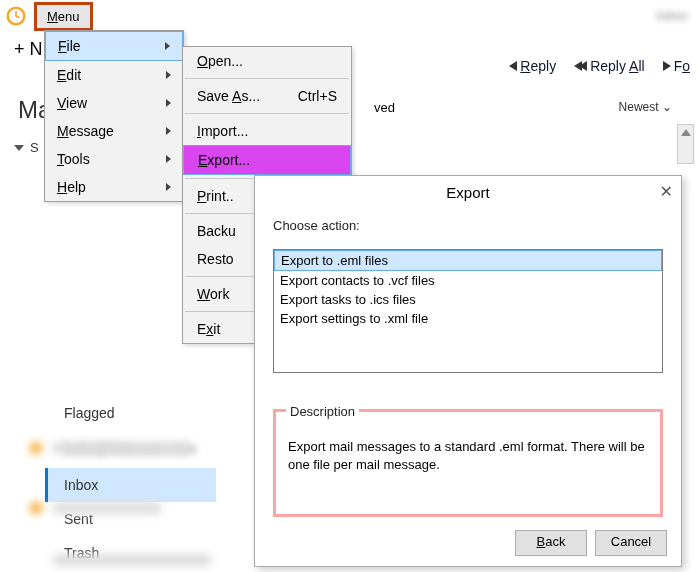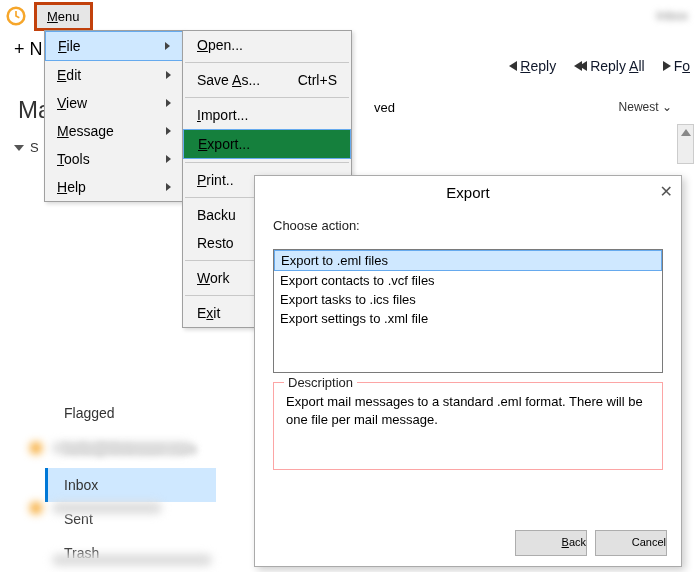--- a/index.html
+++ b/index.html
@@ -13,37 +13,37 @@
 .main-title{position:absolute;left:18px;top:96px;font-size:24px;color:#333}
 .account-row{position:absolute;left:14px;top:140px;display:flex;align-items:center;gap:6px;font-size:13px;color:#333}
 .triangle-down{width:0;height:0;border-left:5px solid transparent;border-right:5px solid transparent;border-top:6px solid #555}
 .folders{position:absolute;left:28px;top:212px;font-size:14px;line-height:30px;color:#333;width:160px}
 .folders .item{padding:2px 8px}
 .folders .selected{background:#cfe8ff;border-left:3px solid #0078d7;margin-left:-11px;padding-left:16px}
 .file-menu{position:absolute;left:44px;top:30px;width:138px;background:#f2f2f2;border:1px solid #a0a0a0;box-shadow:2px 2px 4px rgba(0,0,0,0.15);z-index:10}
 .file-menu .mi{padding:6px 12px;display:flex;align-items:center;justify-content:space-between;font-size:14px;cursor:pointer}
 .file-menu .mi.selected{background:#cfe8ff;border:1px solid #66aaee}
 .chev{width:0;height:0;border-top:4px solid transparent;border-bottom:4px solid transparent;border-left:5px solid #444}
-.sub-menu{position:absolute;left:182px;top:30px;width:168px;background:#f2f2f2;border:1px solid #a0a0a0;box-shadow:2px 2px 4px rgba(0,0,0,0.15);z-index:10}
+.sub-menu{position:absolute;left:182px;top:46px;width:168px;background:#f2f2f2;border:1px solid #a0a0a0;box-shadow:2px 2px 4px rgba(0,0,0,0.15);z-index:10}
 .sub-menu .mi{padding:6px 14px;display:flex;justify-content:space-between;font-size:14px;cursor:pointer}
-.sub-menu .mi.selected{background:#15803d;border:1px solid #66aaee}
+.sub-menu .mi.selected{background:#d946ef;border:1px solid #66aaee}
 .sub-menu .sep{height:1px;background:#c8c8c8;margin:3px 2px}
 .under{text-decoration:underline}
 .export-dlg{position:absolute;left:254px;top:175px;width:426px;height:390px;background:#fff;border:1px solid #aaa;box-shadow:3px 3px 8px rgba(0,0,0,0.2);z-index:20}
 .dlg-title{height:32px;display:flex;align-items:center;justify-content:center;position:relative;font-size:15px}
 .dlg-close{position:absolute;right:8px;top:6px;font-size:16px;color:#555;cursor:pointer}
 .dlg-body{padding:10px 18px 0 18px}
 .label{font-size:13px;margin-bottom:16px;color:#222}
 .listbox{width:388px;height:122px;border:1px solid #7a7a7a;background:#fff;overflow:hidden;font-size:13px}
 .listbox .opt{padding:2px 6px}
 .listbox .opt.sel{background:#cfe8ff;border:1px solid #66aaee}
-.fieldset{margin-top:9px;border:1px solid #fca5a5;padding:10px 12px 16px 12px;position:relative;font-size:13px;line-height:18px;min-height:60px}
+.fieldset{margin-top:36px;border:3px solid #fca5a5;padding:26px 12px 16px 12px;position:relative;font-size:13px;line-height:18px;min-height:60px}
 .legend{position:absolute;top:-9px;left:10px;background:#fff;padding:0 4px;font-size:13px;color:#222}
 .dlg-footer{position:absolute;bottom:10px;right:14px;display:flex;gap:8px}
-.btn{width:70px;height:24px;text-align:right;line-height:22px;background:#e1e1e1;border:1px solid #adadad;font-size:11px;cursor:pointer}
+.btn{width:70px;height:24px;text-align:center;line-height:22px;background:#e1e1e1;border:1px solid #adadad;font-size:13px;cursor:pointer}
 .btn.primary{background:#cfe8ff;border:1px solid #3a8ad8}
 .reply-bar{position:absolute;right:8px;top:58px;display:flex;gap:18px;align-items:center;font-size:14px;color:#0f172a}
 .arrow-left{display:inline-block;width:0;height:0;border-top:5px solid transparent;border-bottom:5px solid transparent;border-right:8px solid #333;margin-right:3px}
 .arrow-right{display:inline-block;width:0;height:0;border-top:5px solid transparent;border-bottom:5px solid transparent;border-left:8px solid #333;margin-right:3px}
 .sort{position:absolute;right:26px;top:100px;font-size:12px;color:#333}
 .bg-row{position:absolute;height:40px;width:500px;display:flex;align-items:center;gap:10px}
 .dot-orange{width:12px;height:12px;border-radius:50%;background:#f6a62a}
 .bar{height:12px;border-radius:6px;background:#ddd}
 .scrollbar{position:absolute;right:4px;top:124px;width:15px;height:38px;background:#eee;border:1px solid #ccc}
 .scrollbar .tri{width:0;height:0;margin:4px auto;border-left:5px solid transparent;border-right:5px solid transparent;border-bottom:7px solid #888}

